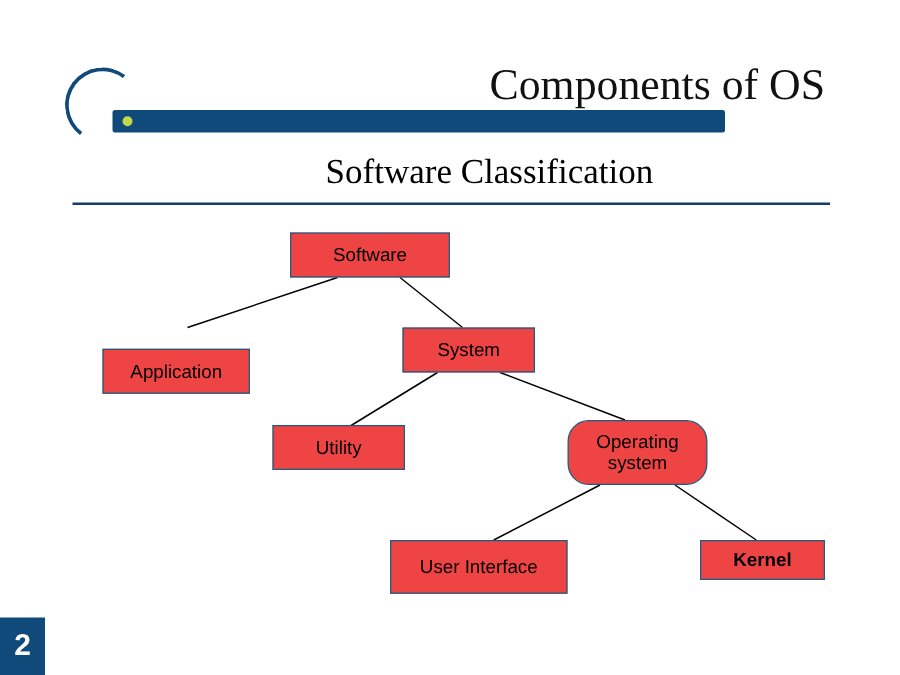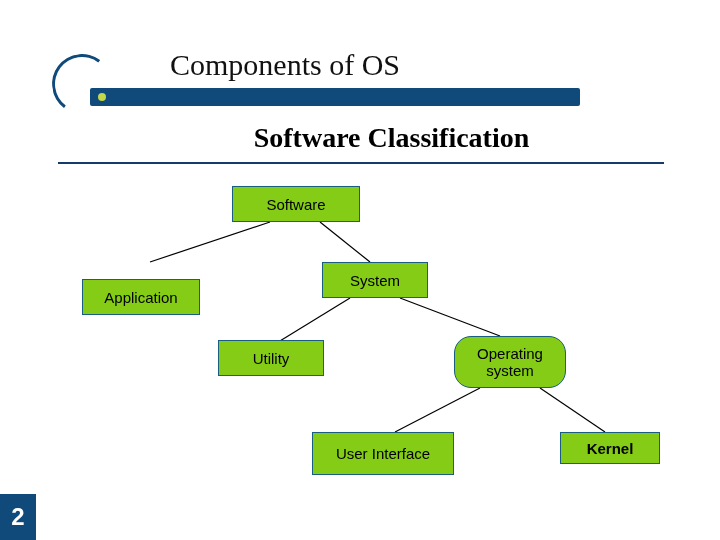--- a/index.html
+++ b/index.html
@@ -12,23 +12,23 @@
     overflow: hidden;
   }
   .title-area {
     position: absolute;
     top: 48px;
     left: 60px;
     right: 60px;
     height: 56px;
   }
   .title {
-    font-size: 30px;
+    font-size: 35px;
     color: #111;
-    text-align: left;
+    text-align: right;
     padding-left: 110px;
   }
   .title-arc {
     position:absolute;
     left:52px;
     top:54px;
     width:60px;
     height:60px;
     border:3px solid #0f4a7a;
     border-right-color:transparent;
@@ -52,35 +52,35 @@
     width:8px; height:8px;
     border-radius:50%;
     background:#c2d84a;
   }
   .subtitle {
     position:absolute;
     top:122px;
     left:0; right:0;
     text-align:center;
     font-size:28px;
-    font-weight:bold;
+    font-weight:normal;
     color:#000;
     padding-left: 63px;
   }
   .underline {
     position:absolute;
     top:162px;
     left:58px;
     width:606px;
     height:2px;
     background:#153a6b;
   }
   .node {
     position:absolute;
-    background:#84cc16;
+    background:#ef4444;
     border:1px solid #1a5d82;
     font-family: Arial, sans-serif;
     font-size:15px;
     color:#000;
     display:flex;
     align-items:center;
     justify-content:center;
     text-align:center;
     padding:2px 4px;
   }

